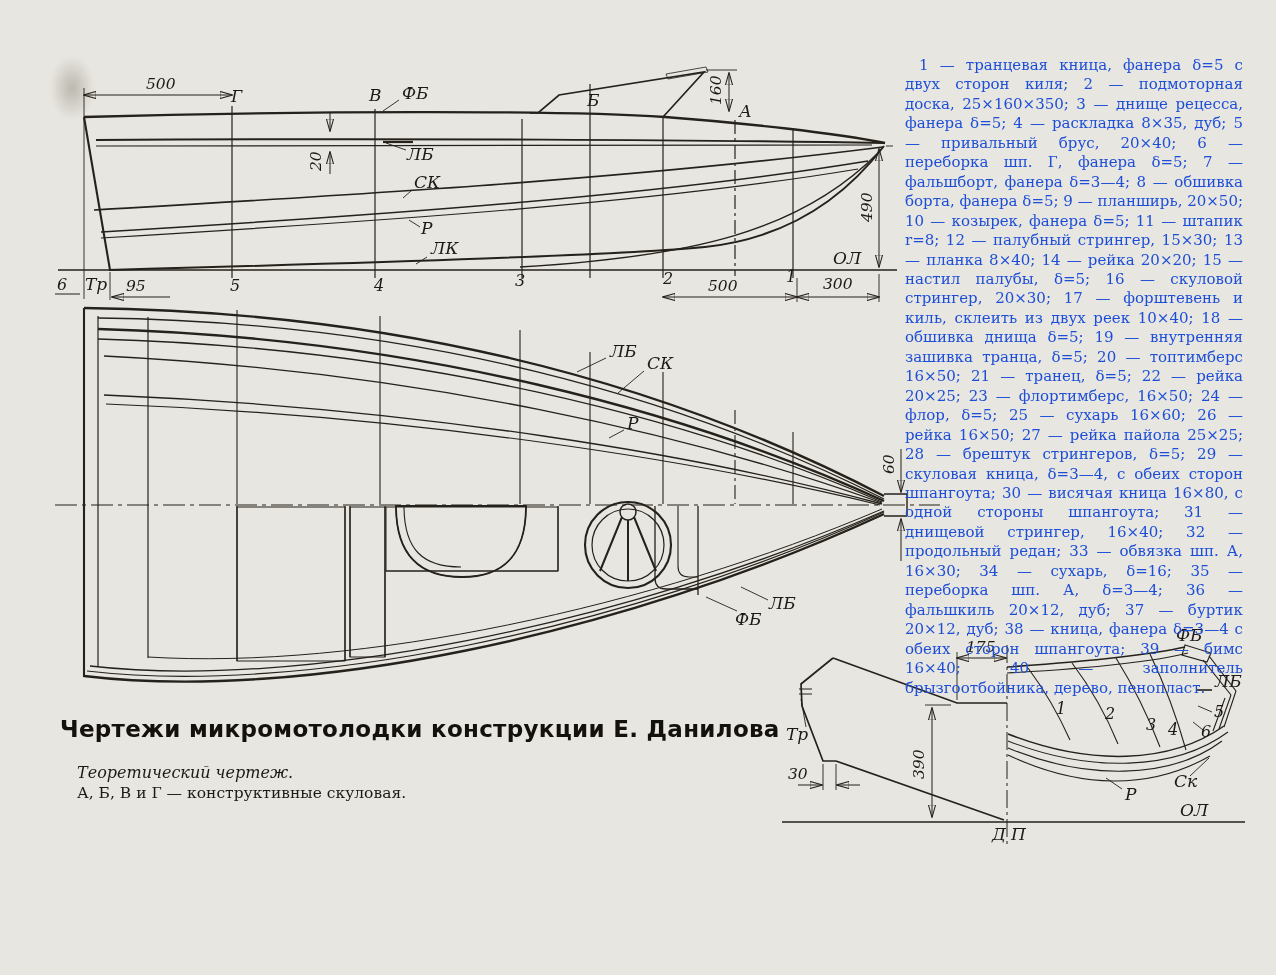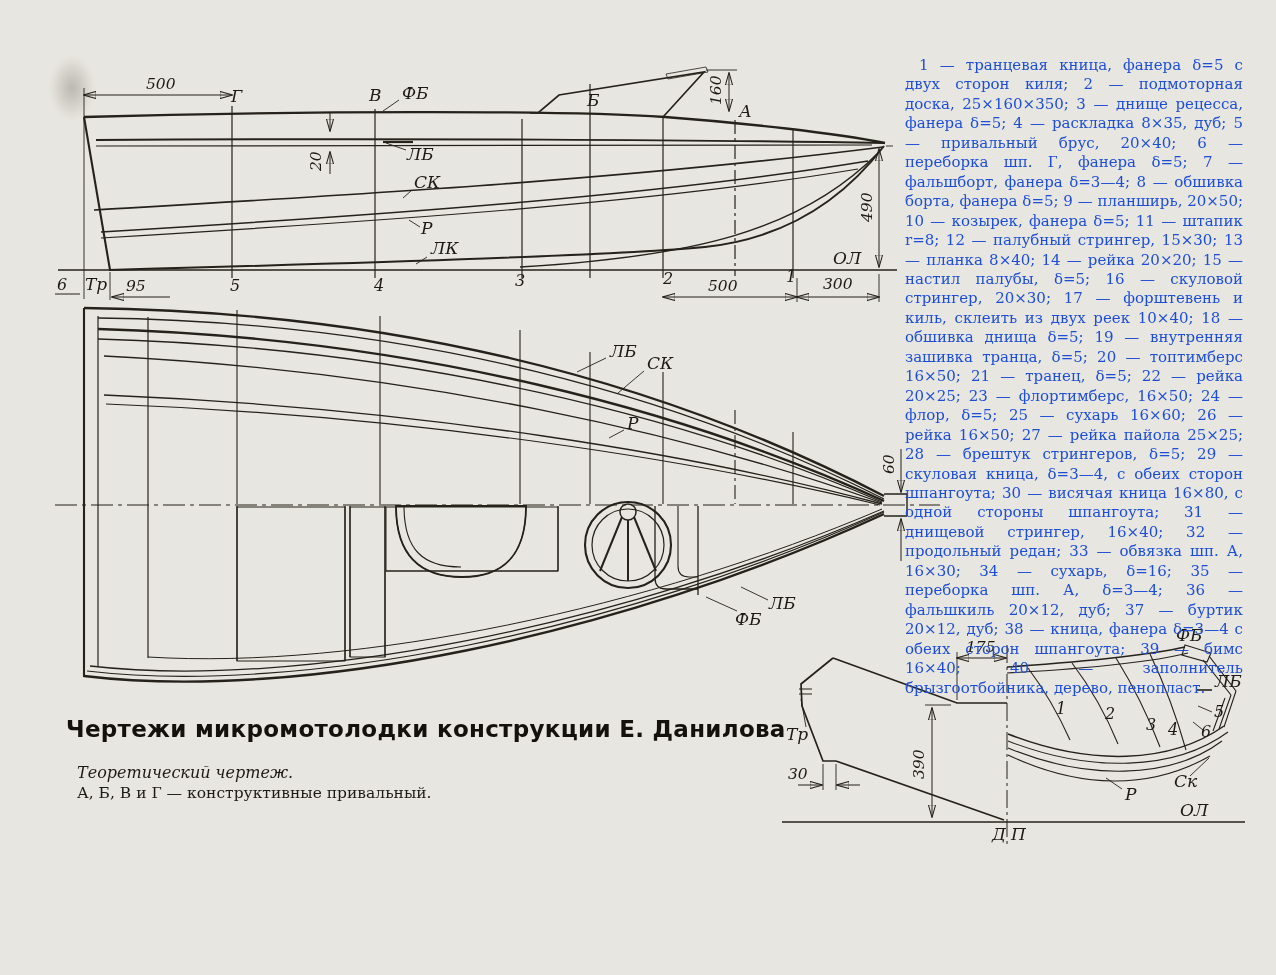--- a/index.html
+++ b/index.html
@@ -6,21 +6,21 @@
   .page{position:relative;width:1276px;height:975px;background:#e8e6e0;overflow:hidden;
         font-family:"DejaVu Serif",serif;color:#1d1a15;}
   svg{position:absolute;left:0;top:0;}
   svg path, svg line, svg circle, svg rect{stroke:#25211b;fill:none;}
   text{fill:#1d1a15;font-family:"DejaVu Serif",serif;font-style:italic;}
   .lbl{font-size:17px;}
   .dim{font-size:15.5px;}
   .stn{font-size:16px;}
   .parts{position:absolute;left:905px;top:56px;width:338px;font-size:15px;line-height:19.45px;
          text-align:justify;text-indent:14px;color:#1d4ed8;}
-  .title{position:absolute;left:66px;top:716px;font-family:"DejaVu Sans",sans-serif;
+  .title{position:absolute;left:60px;top:716px;font-family:"DejaVu Sans",sans-serif;
          font-weight:bold;font-size:23px;letter-spacing:.3px;color:#14110c;white-space:nowrap;}
   .cap{position:absolute;left:77px;font-size:15.5px;white-space:nowrap;font-style:normal;}
   .cap.i{font-style:italic;font-size:16px;}
   .smudge{position:absolute;left:50px;top:56px;width:44px;height:64px;border-radius:50%;
           background:radial-gradient(ellipse at center,rgba(118,112,100,.40),rgba(118,112,100,0) 70%);
           filter:blur(2px);}
 </style>
 </head>
 <body>
 
@@ -267,14 +267,14 @@
       <text class="stn" x="1168" y="735">4</text>
       <text class="stn" x="1214" y="717">5</text>
       <text class="stn" x="1201" y="737">6</text>
     </g>
   </svg>
 
   <div class="parts">1 — транцевая кница, фанера δ=5 с двух сторон киля; 2 — подмоторная доска, 25×160×350; 3 — днище рецесса, фанера δ=5; 4 — раскладка 8×35, дуб; 5 — привальный брус, 20×40; 6 — переборка шп. Г, фанера δ=5; 7 — фальшборт, фанера δ=3—4; 8 — обшивка борта, фанера δ=5; 9 — планширь, 20×50; 10 — козырек, фанера δ=5; 11 — штапик r=8; 12 — палубный стрингер, 15×30; 13 — планка 8×40; 14 — рейка 20×20; 15 — настил палубы, δ=5; 16 — скуловой стрингер, 20×30; 17 — форштевень и киль, склеить из двух реек 10×40; 18 — обшивка днища δ=5; 19 — внутренняя зашивка транца, δ=5; 20 — топтимберс 16×50; 21 — транец, δ=5; 22 — рейка 20×25; 23 — флортимберс, 16×50; 24 — флор, δ=5; 25 — сухарь 16×60; 26 — рейка 16×50; 27 — рейка пайола 25×25; 28 — брештук стрингеров, δ=5; 29 — скуловая кница, δ=3—4, с обеих сторон шпангоута; 30 — висячая кница 16×80, с одной стороны шпангоута; 31 — днищевой стрингер, 16×40; 32 — продольный редан; 33 — обвязка шп. А, 16×30; 34 — сухарь, δ=16; 35 — переборка шп. А, δ=3—4; 36 — фальшкиль 20×12, дуб; 37 — буртик 20×12, дуб; 38 — кница, фанера δ=3—4 с обеих сторон шпангоута; 39 — бимс 16×40; 40 — заполнитель брызгоотбойника, дерево, пенопласт.</div>
 
   <div class="title">Чертежи микромотолодки конструкции Е. Данилова</div>
   <div class="cap i" style="top:763px">Теоретический чертеж.</div>
-  <div class="cap" style="top:784px">А, Б, В и Г — конструктивные привальный.</div>
+  <div class="cap" style="top:784px">А, Б, В и Г — конструктивные скуловая.</div>
 </div>
 
 </body></html>

